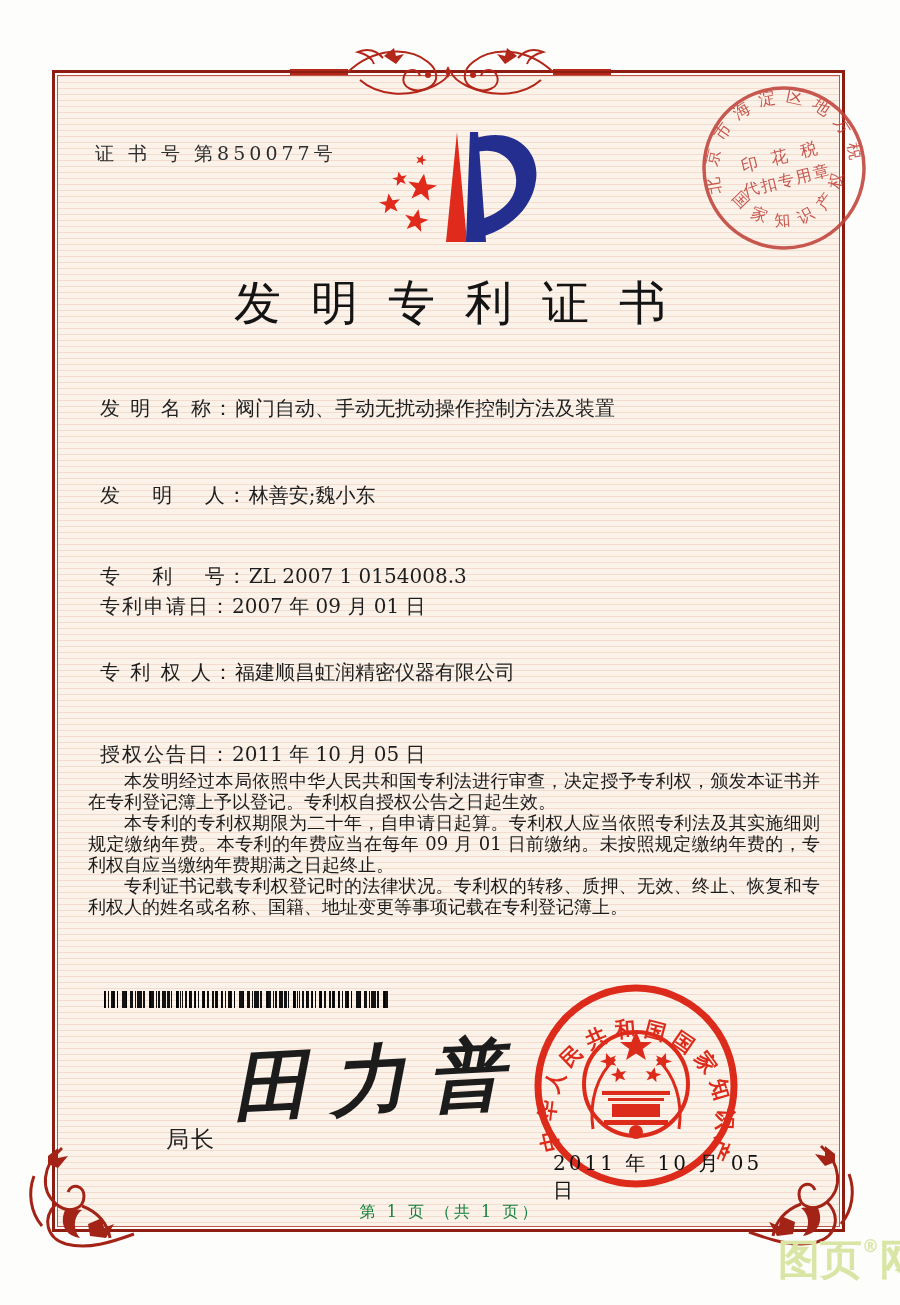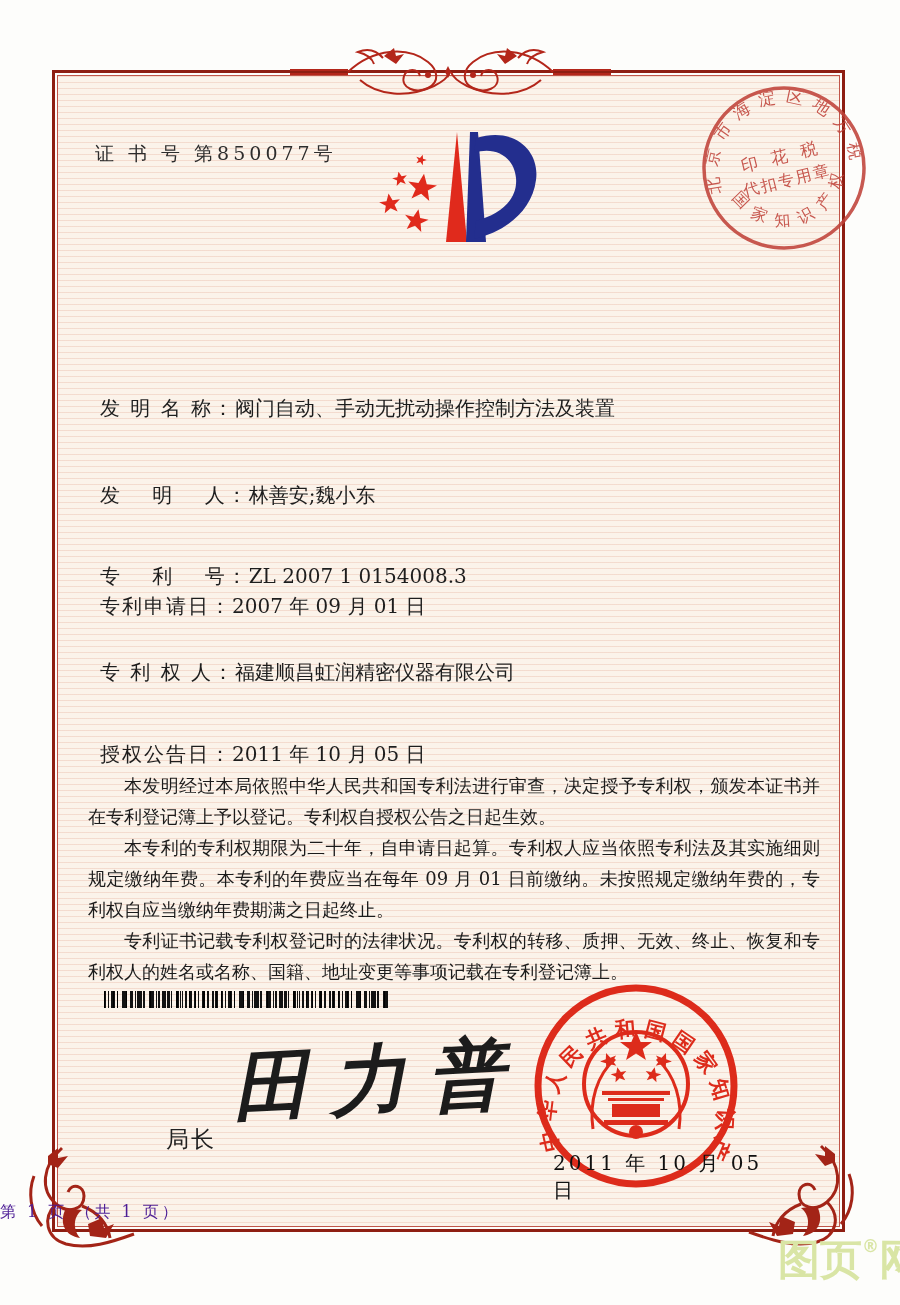--- a/index.html
+++ b/index.html
@@ -41,21 +41,21 @@
   .tax-stamp{left:698px;top:82px;transform:rotate(-14deg);opacity:.88;}
 
   
   .field{left:100px;font-size:20px;color:#1d1d1d;white-space:nowrap;text-align:center;}
   .field .lbl{letter-spacing:2px;}
   .f0{top:395px;} .f1{top:482px;} .f2{top:527px;margin-top:36px;}
   .f3{top:593px;} .f4{top:659px;} .f5{top:741px;}
 
   
   .body-text{
-    left:88px;top:770px;width:732px;font-size:18px;line-height:31px;
+    left:88px;top:770px;width:732px;font-size:18px;line-height:21px;
     color:#1b1b1b;text-align:justify;
   }
   .body-text p{margin:0;text-indent:2em;}
 
   
   .barcode{
     left:104px;top:991px;width:284px;height:17px;
     background:
       repeating-linear-gradient(90deg,#121212 0 2px,transparent 2px 4px,#121212 4px 5px,transparent 5px 9px),
       repeating-linear-gradient(90deg,#121212 0 1px,transparent 1px 7px,#121212 7px 10px,transparent 10px 13px);
@@ -68,22 +68,22 @@
     left:232px;top:1030px;font-size:76px;font-style:italic;font-weight:bold;
     letter-spacing:22px;color:#1c1c1c;transform:rotate(-3deg);
   }
 
   
   .seal{left:531px;top:981px;}
   .seal-date{left:553px;top:1150px;font-size:20px;letter-spacing:3px;color:#101010;}
 
   
   .footer{
-    left:0;top:1202px;width:900px;text-align:left;
-    font-size:16px;letter-spacing:3px;color:#4c1d95;
+    left:0;top:1202px;width:900px;text-align:center;
+    font-size:16px;letter-spacing:3px;color:#15803d;
   }
 
   
   .watermark{
     left:778px;top:1238px;font-family:"DejaVu Sans","Liberation Sans",sans-serif;
     font-weight:bold;font-size:42px;color:#d9e5a5;line-height:1;white-space:nowrap;
   }
   .watermark .reg{font-size:17px;vertical-align:22px;}
 
   svg{display:block;}
@@ -177,20 +177,21 @@
     <text font-size="17" fill="#c0433a" letter-spacing="9" font-family="'DejaVu Serif',serif">
       <textPath href="#taxTop" startOffset="4">北京市海淀区地方税务局</textPath>
     </text>
     <text font-size="16" fill="#c0433a" letter-spacing="10" font-family="'DejaVu Serif',serif">
       <textPath href="#taxBottom" startOffset="8">国家知识产权局</textPath>
     </text>
     <text x="86" y="80" text-anchor="middle" font-size="17" fill="#c0433a" letter-spacing="4" font-family="'DejaVu Serif',serif">印 花 税</text>
     <text x="86" y="104" text-anchor="middle" font-size="16" fill="#c0433a" letter-spacing="2" font-family="'DejaVu Serif',serif">代扣专用章</text>
   </svg>
 
+  <div class="abs title">发明专利证书</div>
 
   <div class="abs field f0">
     <span class="lbl">发 明 名 称：</span><span>阀门自动、手动无扰动操作控制方法及装置</span>
   </div>
   <div class="abs field f1">
     <span class="lbl">发　 明　 人：</span><span>林善安;魏小东</span>
   </div>
   <div class="abs field f2">
     <span class="lbl">专　 利　 号：</span><span>ZL 2007 1 0154008.3</span>
   </div>

